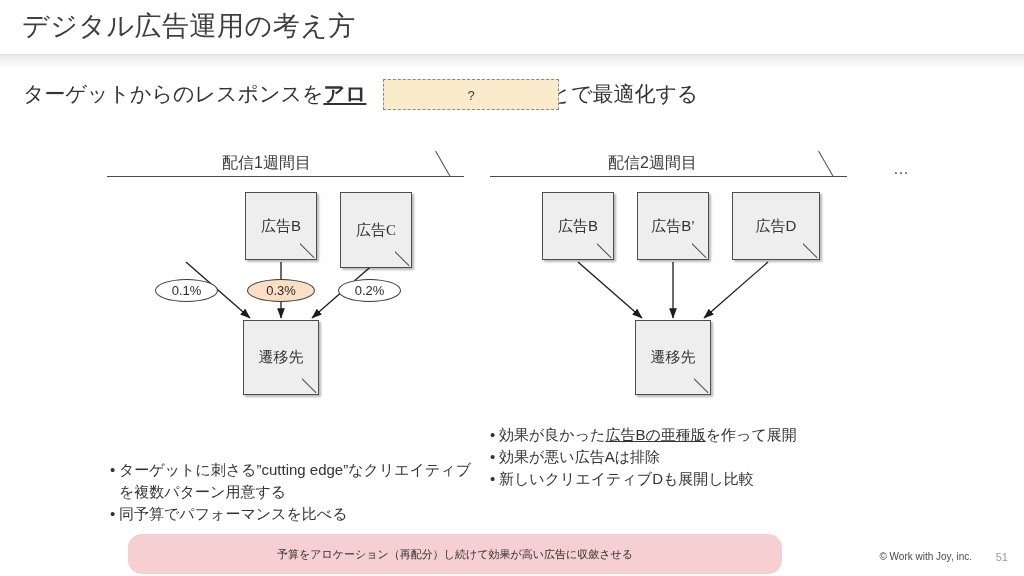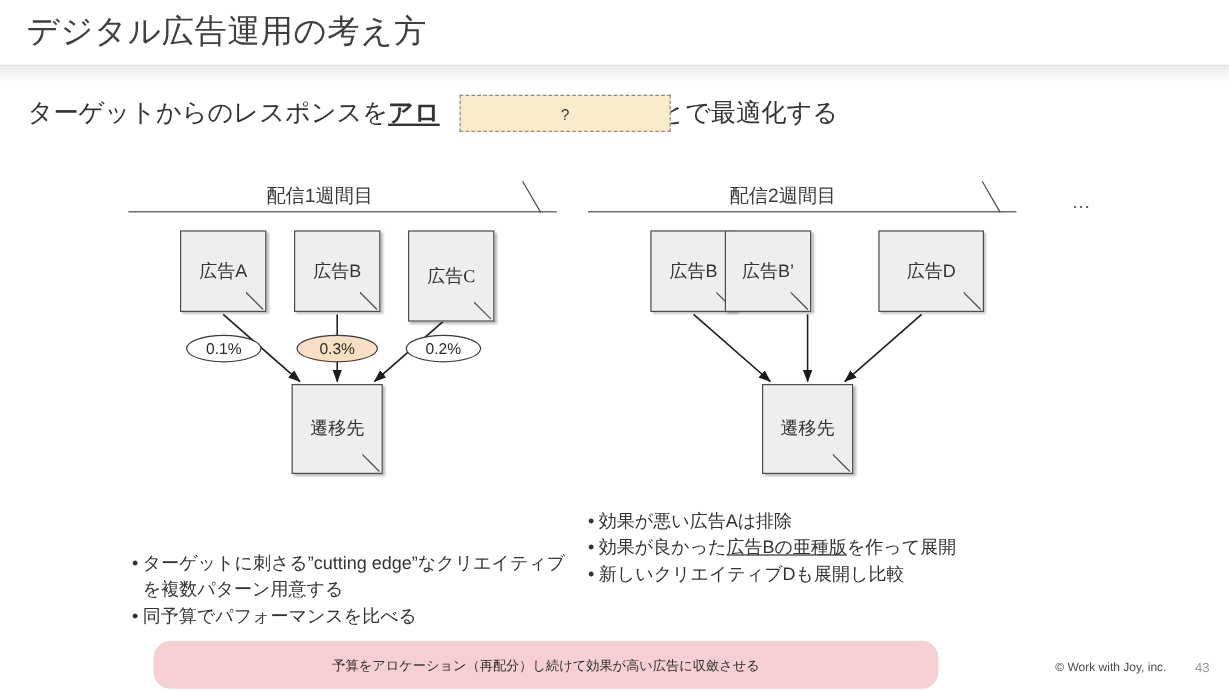--- a/index.html
+++ b/index.html
@@ -234,46 +234,40 @@
 
     <line x1="376" y1="262" x2="312" y2="318" stroke="#1c1c1c" stroke-width="1.3" marker-end="url(#ah)"></line>
 
     <line x1="578" y1="262" x2="642" y2="318" stroke="#1c1c1c" stroke-width="1.3" marker-end="url(#ah)"></line>
 
     <line x1="673" y1="262" x2="673" y2="318" stroke="#1c1c1c" stroke-width="1.3" marker-end="url(#ah)"></line>
 
     <line x1="768" y1="262" x2="704" y2="318" stroke="#1c1c1c" stroke-width="1.3" marker-end="url(#ah)"></line>
   </svg>
 
-  <div class="doc" style="left:150px; top:192px; width:72px; height:68px;">
-    <span class="doc-label">広告A</span>
-    <span class="foldwrap">
-        <i></i>
-      </span>
-  </div>
   <div class="doc" style="left:245px; top:192px; width:72px; height:68px;">
     <span class="doc-label">広告B</span>
     <span class="foldwrap">
         <i></i>
       </span>
   </div>
   <div class="doc" style="left:340px; top:192px; width:72px; height:76px;font-family:Liberation Serif, serif;">
     <span class="doc-label">広告C</span>
     <span class="foldwrap">
         <i></i>
       </span>
   </div>
 
   <div class="doc" style="left:542px; top:192px; width:72px; height:68px;">
     <span class="doc-label">広告B</span>
     <span class="foldwrap">
         <i></i>
       </span>
   </div>
-  <div class="doc" style="left:604px; top:192px; width:72px; height:68px;">
+  <div class="doc" style="left:637px; top:192px; width:72px; height:68px;">
     <span class="doc-label">広告B’</span>
     <span class="foldwrap">
         <i></i>
       </span>
   </div>
   <div class="doc" style="left:732px; top:192px; width:88px; height:68px;">
     <span class="doc-label">広告D</span>
     <span class="foldwrap">
         <i></i>
       </span>
@@ -294,22 +288,22 @@
     <span class="foldwrap">
         <i></i>
       </span>
   </div>
 
   <div class="bullets" id="notes-left" style="left:110px; top:424px; width:362px;margin-top:35px;">
       <div class="li"><span>ターゲットに刺さる”cutting edge”なクリエイティブを複数パターン用意する</span></div>
       <div class="li"><span>同予算でパフォーマンスを比べる</span></div>
     </div>
   <div class="bullets" id="notes-right" style="left:490px; top:424px; width:370px;">
+      <div class="li"><span>効果が良かった</span><span class="u">広告Bの亜種版</span><span>を作って展開</span></div>
       <div class="li"><span>効果が悪い広告Aは排除</span></div>
-      <div class="li"><span>効果が良かった</span><span class="u">広告Bの亜種版</span><span>を作って展開</span></div>
       <div class="li"><span>新しいクリエイティブDも展開し比較</span></div>
     </div>
 
   <div class="banner">予算をアロケーション（再配分）し続けて効果が高い広告に収斂させる</div>
 
   <div class="copyright">© Work with Joy, inc.</div>
-  <div class="pageno">43</div>
+  <div class="pageno">51</div>
 </div>
 
 </body></html>

